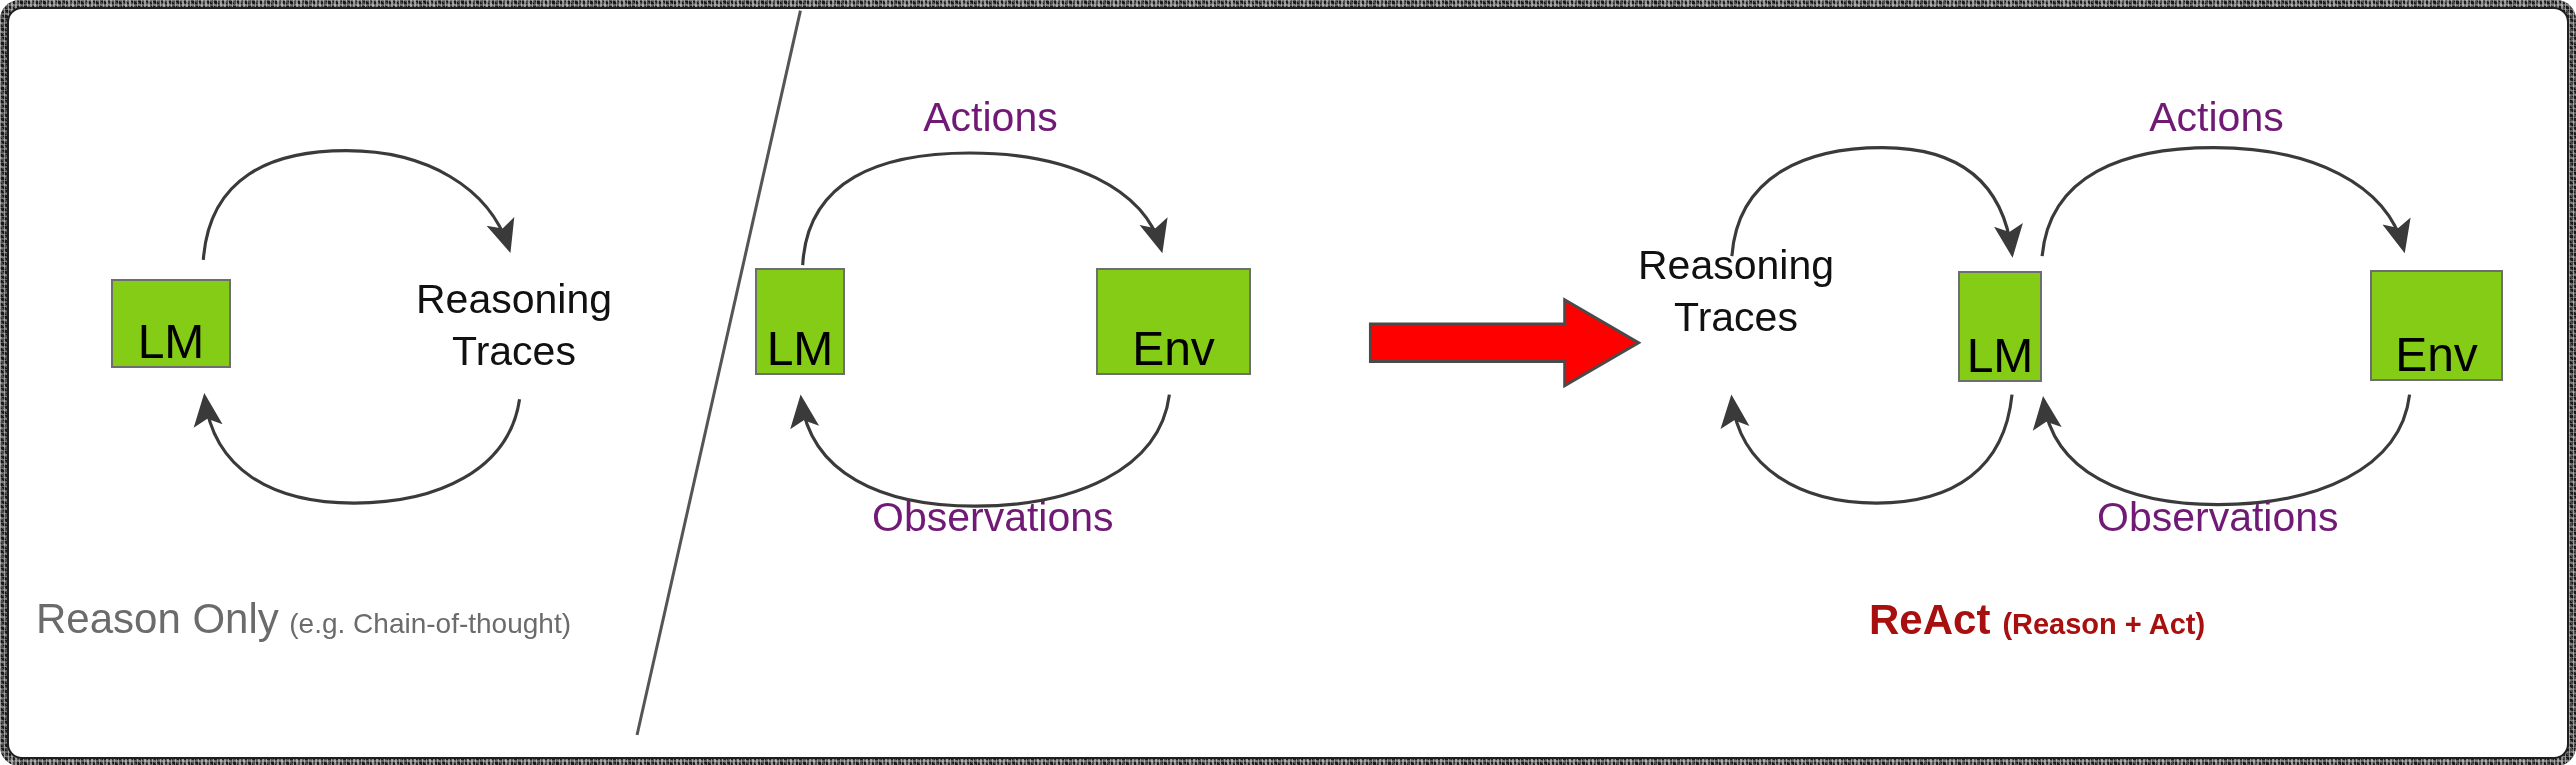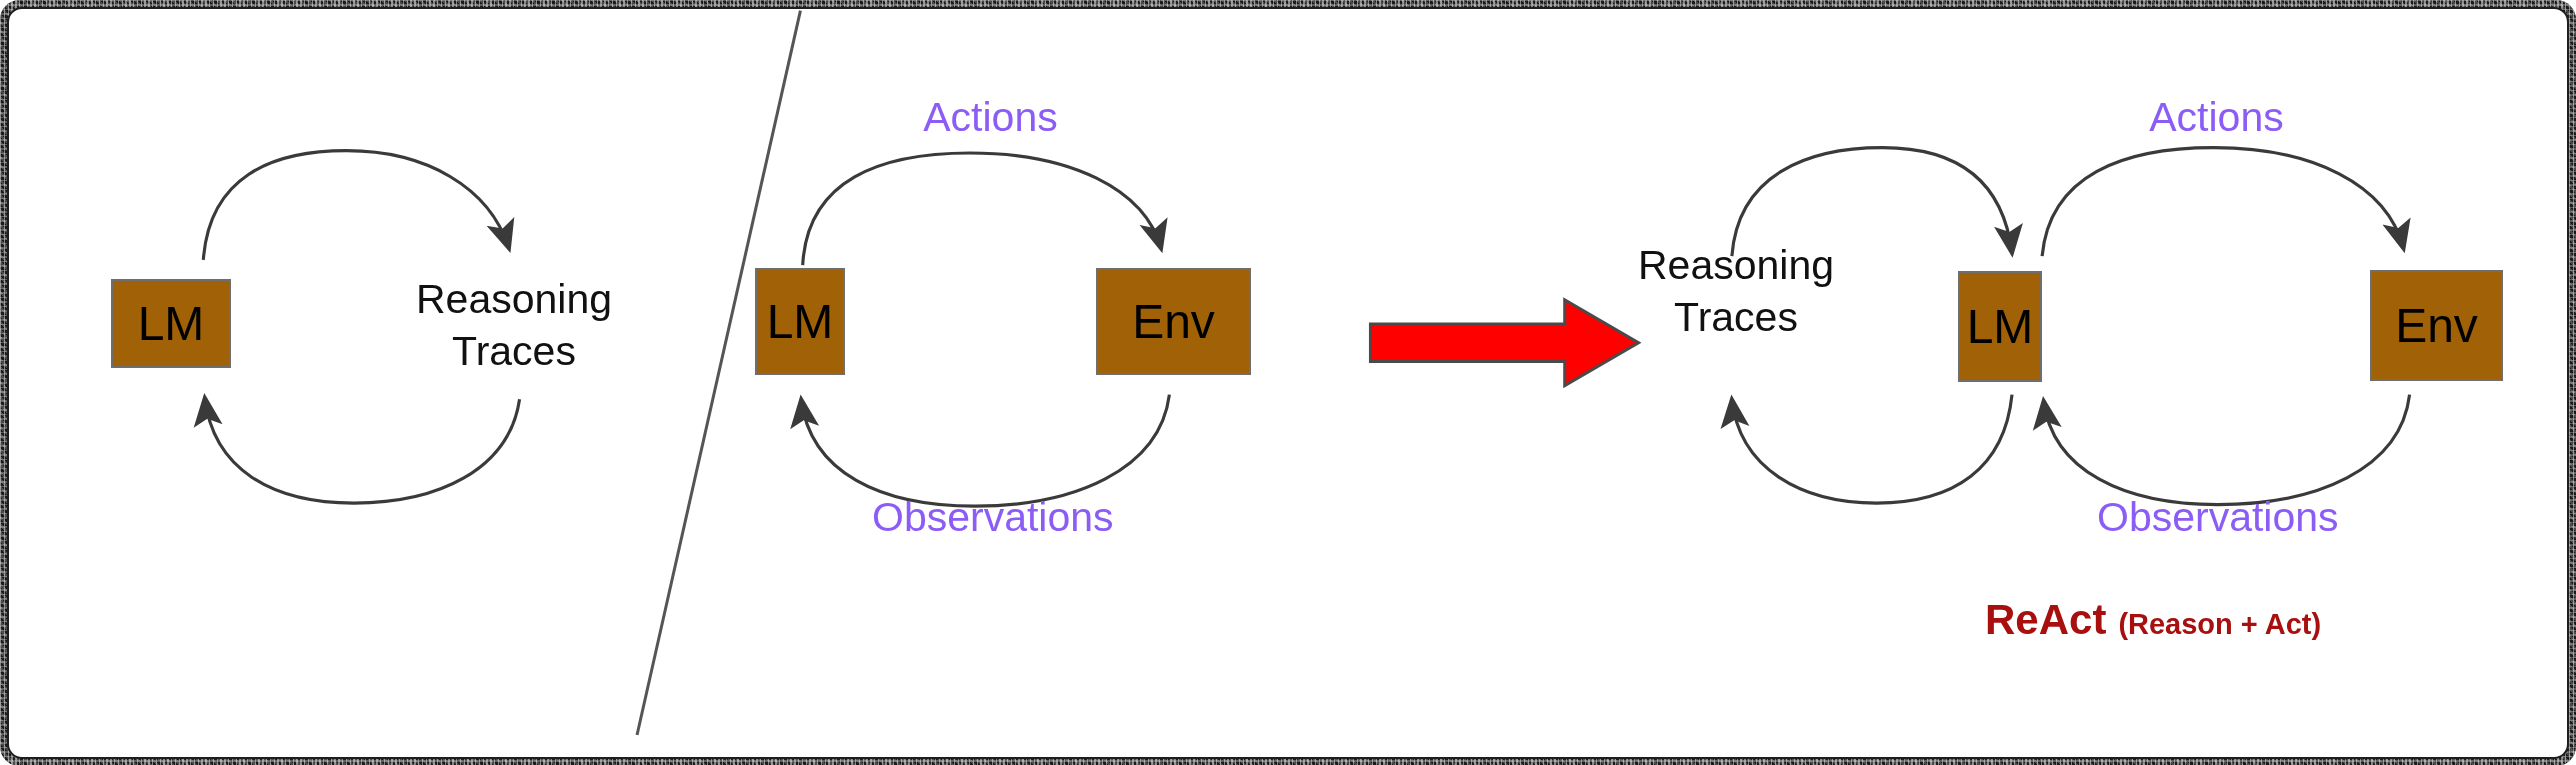--- a/index.html
+++ b/index.html
@@ -33,33 +33,33 @@
     border-radius:15px;
     box-sizing:border-box;
   }
   #stage{
     position:absolute;left:0;top:0;width:2576px;height:766px;
   }
   svg.layer{position:absolute;left:0;top:0;width:2576px;height:766px;overflow:visible;}
 
   .node-box{
     position:absolute;
-    background:#a16207;
+    background:#84cc16;
     border:2.3px solid #6e6e6e;
     box-sizing:border-box;
-    display:flex;align-items:center;justify-content:center;
+    display:flex;align-items:flex-end;justify-content:center;
     color:#000000;
     font-size:48px;
     font-family:"Liberation Sans", sans-serif;
     letter-spacing:0px;
     line-height:1;
   }
   .edge-label{
     position:absolute;
-    color:#8b5cf6;
+    color:#701a75;
     font-size:41px;
     font-family:"Liberation Sans", sans-serif;
     white-space:nowrap;
     line-height:1.12;
     text-align:center;
   }
   .stack-label{
     position:absolute;
     color:#111111;
     font-size:41px;
@@ -175,21 +175,24 @@
 
     <div class="stack-label" style="left:1623px;top:239px;width:226px;">
       <div>Reasoning</div>
       <div>Traces</div>
     </div>
 
     <div class="edge-label" style="left:2141px;top:95px;width:151px;">Actions</div>
 
     <div class="edge-label" style="left:2097px;top:495px;width:241px;">Observations</div>
 
+    <div class="caption" style="left:36px;top:598px;">
+      <span class="cap-main">Reason Only</span><span class="cap-sub" style="padding-left:10.5px;">(e.g. Chain-of-thought)</span>
+    </div>
 
 
-    <div class="caption react" style="left:1985px;top:599px;">
+    <div class="caption react" style="left:1869px;top:599px;">
       <span class="cap-main">ReAct</span><span class="cap-sub" style="padding-left:12px;">(Reason + Act)</span>
     </div>
 
   </div>
 </div>
 
 
 </body></html>

